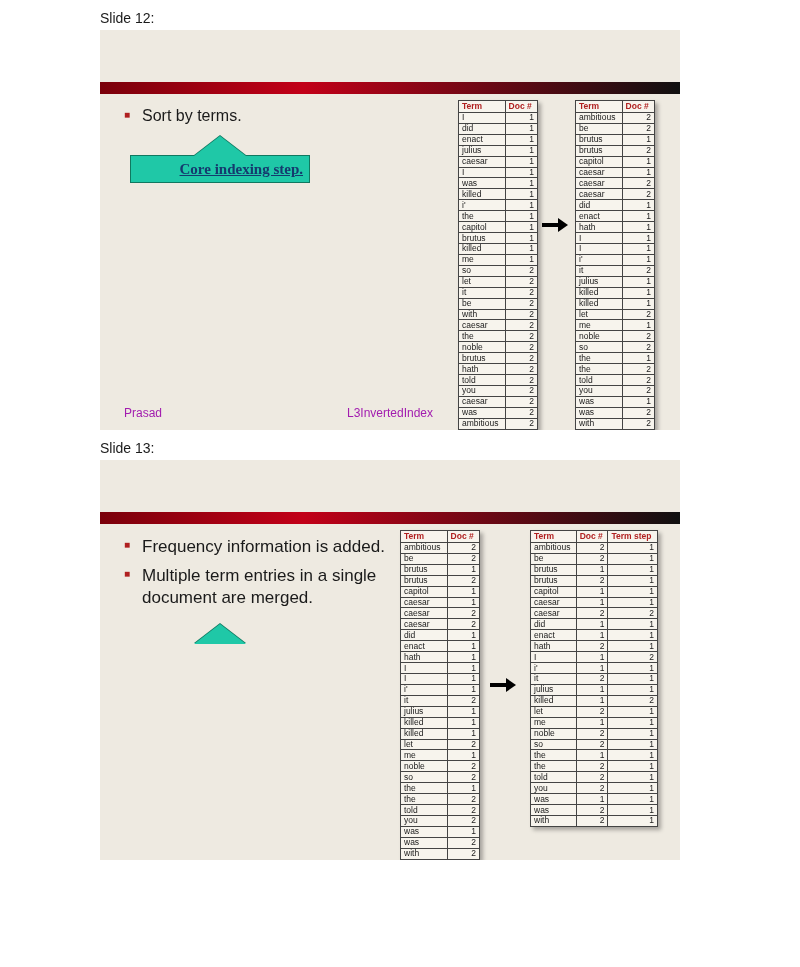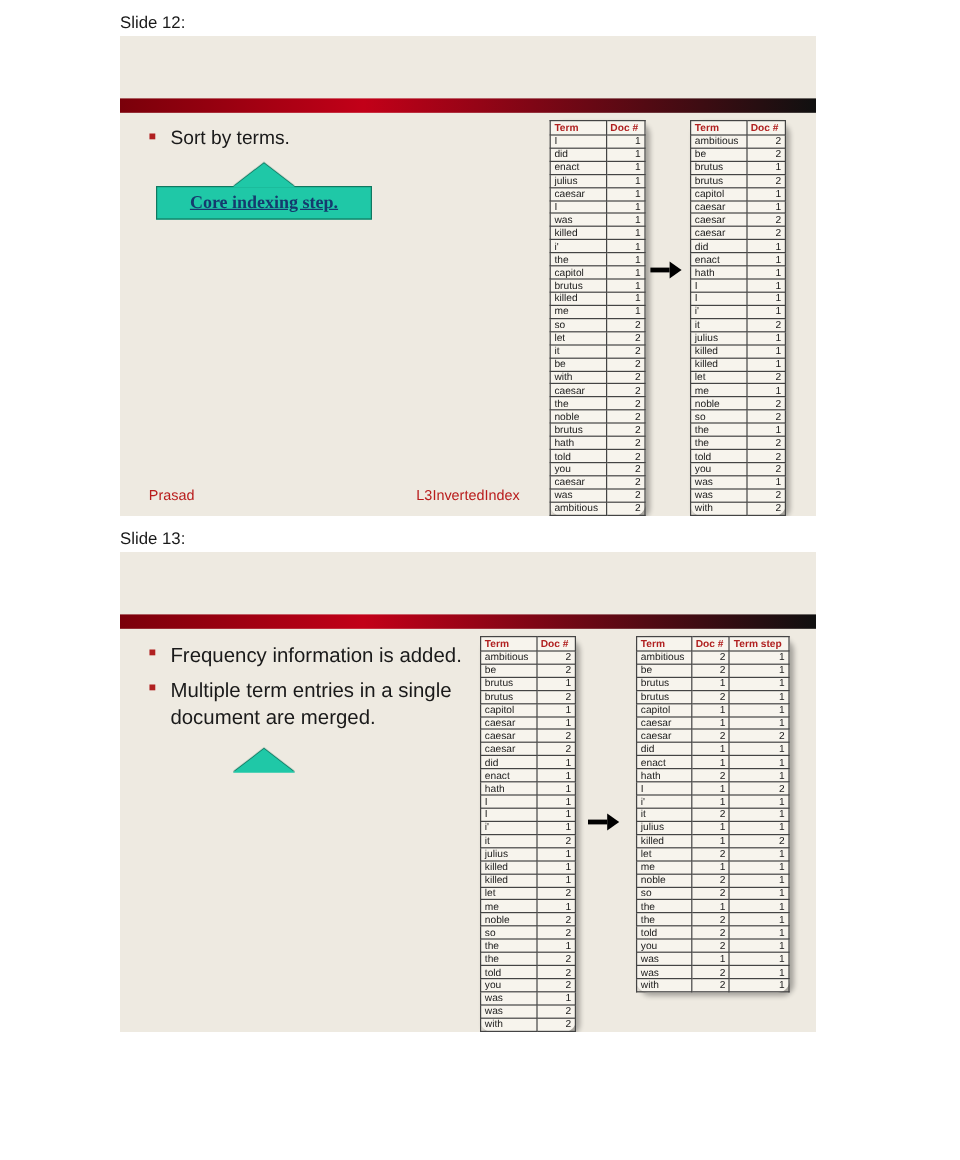--- a/index.html
+++ b/index.html
@@ -89,42 +89,41 @@
     border-right: 26px solid transparent;
     border-bottom: 20px solid var(--callout-fill);
     margin: 0 auto -1px auto;
     filter: drop-shadow(0 -1px 0 var(--callout-border));
   }
   .callout-box {
     border: 1px solid var(--callout-border);
     background: var(--callout-fill);
     color: var(--callout-text);
     font-family: "Times New Roman", Times, serif;
-    text-align: center;
+    text-align: right;
     padding: 4px 6px;
     font-size: 15px;
     line-height: 1.2;
   }
   .callout-box.underline { text-decoration: underline; font-weight: bold; }
   .footer-left, .footer-right {
     position: absolute;
     bottom: 10px;
     font-size: 12px;
-    color: #b91c1c;
+    color: #a21caf;
   }
   .footer-left { left: 24px; }
   .footer-right { left: 50%; transform: translateX(-50%); text-align: right; }
   
   .tbl {
     position: absolute;
     border-collapse: collapse;
     font-size: 8.5px;
     line-height: 1.05;
     background: #f7f4ed;
-    border-radius: 10px;
   }
   .tbl th {
     color: var(--tbl-head);
     font-weight: bold;
     text-align: left;
     padding: 1px 3px;
     border: 1px solid var(--tbl-border);
     background: #f7f4ed;
   }
   .tbl td {

